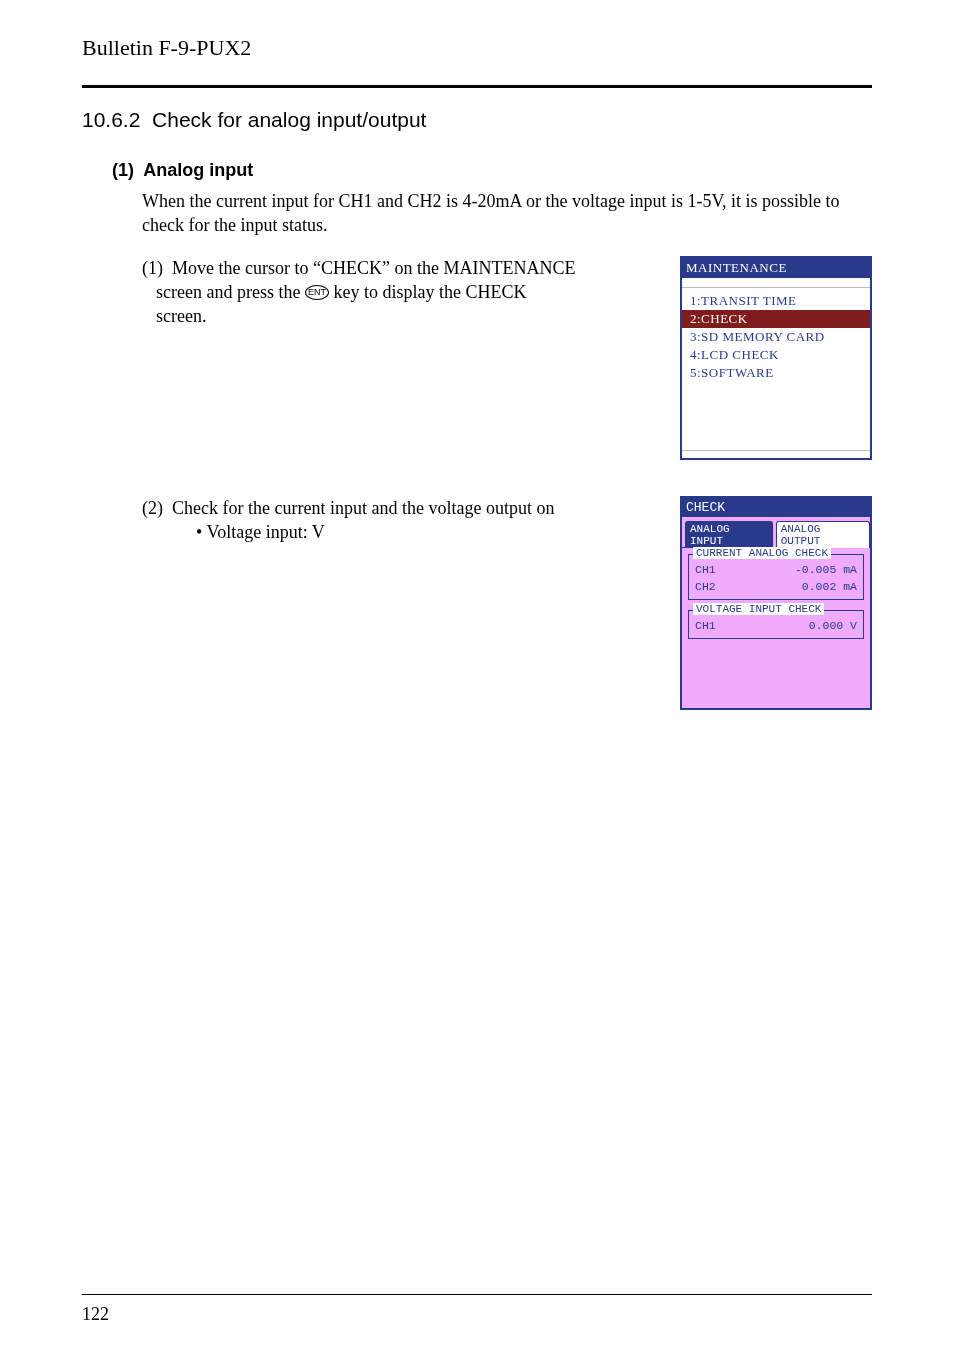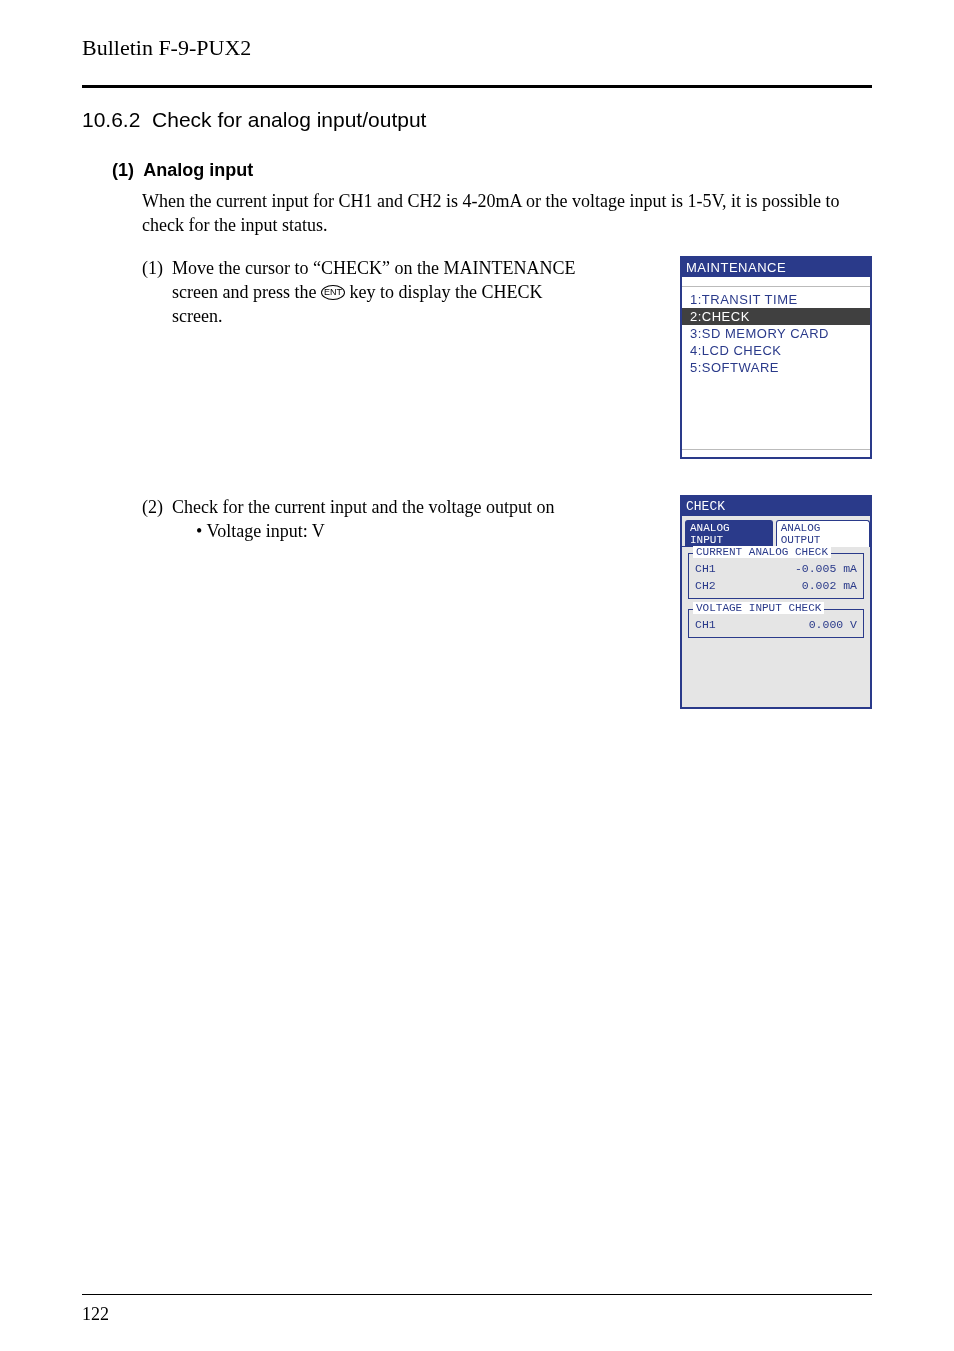--- a/index.html
+++ b/index.html
@@ -49,21 +49,21 @@
   .step-text {
     flex: 1 1 auto;
     padding-right: 9px;
     font-size: 18px;
     line-height: 1.35;
   }
   .step-num {
     display: inline-block;
     width: 30px;
   }
-  .step-indent { margin-left: 30px; display:block; }
+  .step-indent { margin-left: 14px; display:block; }
   .step-indent2 { margin-left: 54px; display:block; }
   .step-indent3 { margin-left: 54px; display:block; }
   .ent-key {
     display: inline-flex;
     align-items: center;
     justify-content: center;
     border: 1px solid #000;
     border-radius: 50%;
     font-size: 9px;
     font-family: Arial, sans-serif;
@@ -74,37 +74,37 @@
     vertical-align: middle;
     position: relative;
     top:-1px;
   }
   
   .lcd {
     flex: 0 0 192px;
     width: 192px;
     border: 2px solid #2a3a8a;
     background: #fff;
-    font-family: Liberation Sans, sans-serif;
+    font-family: Liberation Serif, serif;
     font-size: 13px;
     letter-spacing: 0.5px;
   }
   .lcd-title {
     background: #2a3a8a;
     color: #fff;
     padding: 2px 4px;
     font-size: 13px;
   }
   .lcd-spacer { height: 10px; border-bottom: 1px solid #bbb; margin-bottom:2px;}
   .lcd-body { padding: 2px 0 2px 0; min-height: 160px; }
   .lcd-line { padding: 1px 8px; color: #2a3a8a; white-space: pre; }
-  .lcd-line.hi { background: #404040; color: #fff; }
+  .lcd-line.hi { background: #7f1d1d; color: #fff; }
   .lcd-footer { height: 8px; border-top: 1px solid #bbb; }
 
-  .lcd2 { flex: 0 0 192px; width: 192px; border: 2px solid #2a3a8a; background:#e5e5e5; font-family:"Courier New",monospace; font-size:12px; }
+  .lcd2 { flex: 0 0 192px; width: 192px; border: 2px solid #2a3a8a; background:#f0abfc; font-family:"Courier New",monospace; font-size:12px; }
   .lcd2-title { background:#2a3a8a; color:#fff; padding:2px 4px; font-size:13px; }
   .lcd2-tabs { display:flex; border-bottom:1px solid #2a3a8a; position:relative; padding-top:3px;}
   .lcd2-tab { padding: 1px 4px; font-size:11px; border:1px solid #2a3a8a; border-bottom:none; margin-left:3px; border-top-left-radius:3px; border-top-right-radius:3px; position:relative; top:1px;}
   .lcd2-tab.active { background:#2a3a8a; color:#fff; }
   .lcd2-tab.inactive { background:#fff; color:#2a3a8a; }
   .lcd2-body { padding: 6px 6px 4px 6px; color:#2a3a8a; min-height:160px; }
   .fs { border:1px solid #2a3a8a; position:relative; padding:6px 6px 4px 6px; margin-bottom:10px; }
   .fs-legend { position:absolute; top:-8px; left:4px; background:#fff; padding:0 3px; font-size:11px; color:#2a3a8a;}
   .fs-row { display:flex; justify-content:space-between; font-size:11.5px; line-height:1.5;gap:48px; }
 

